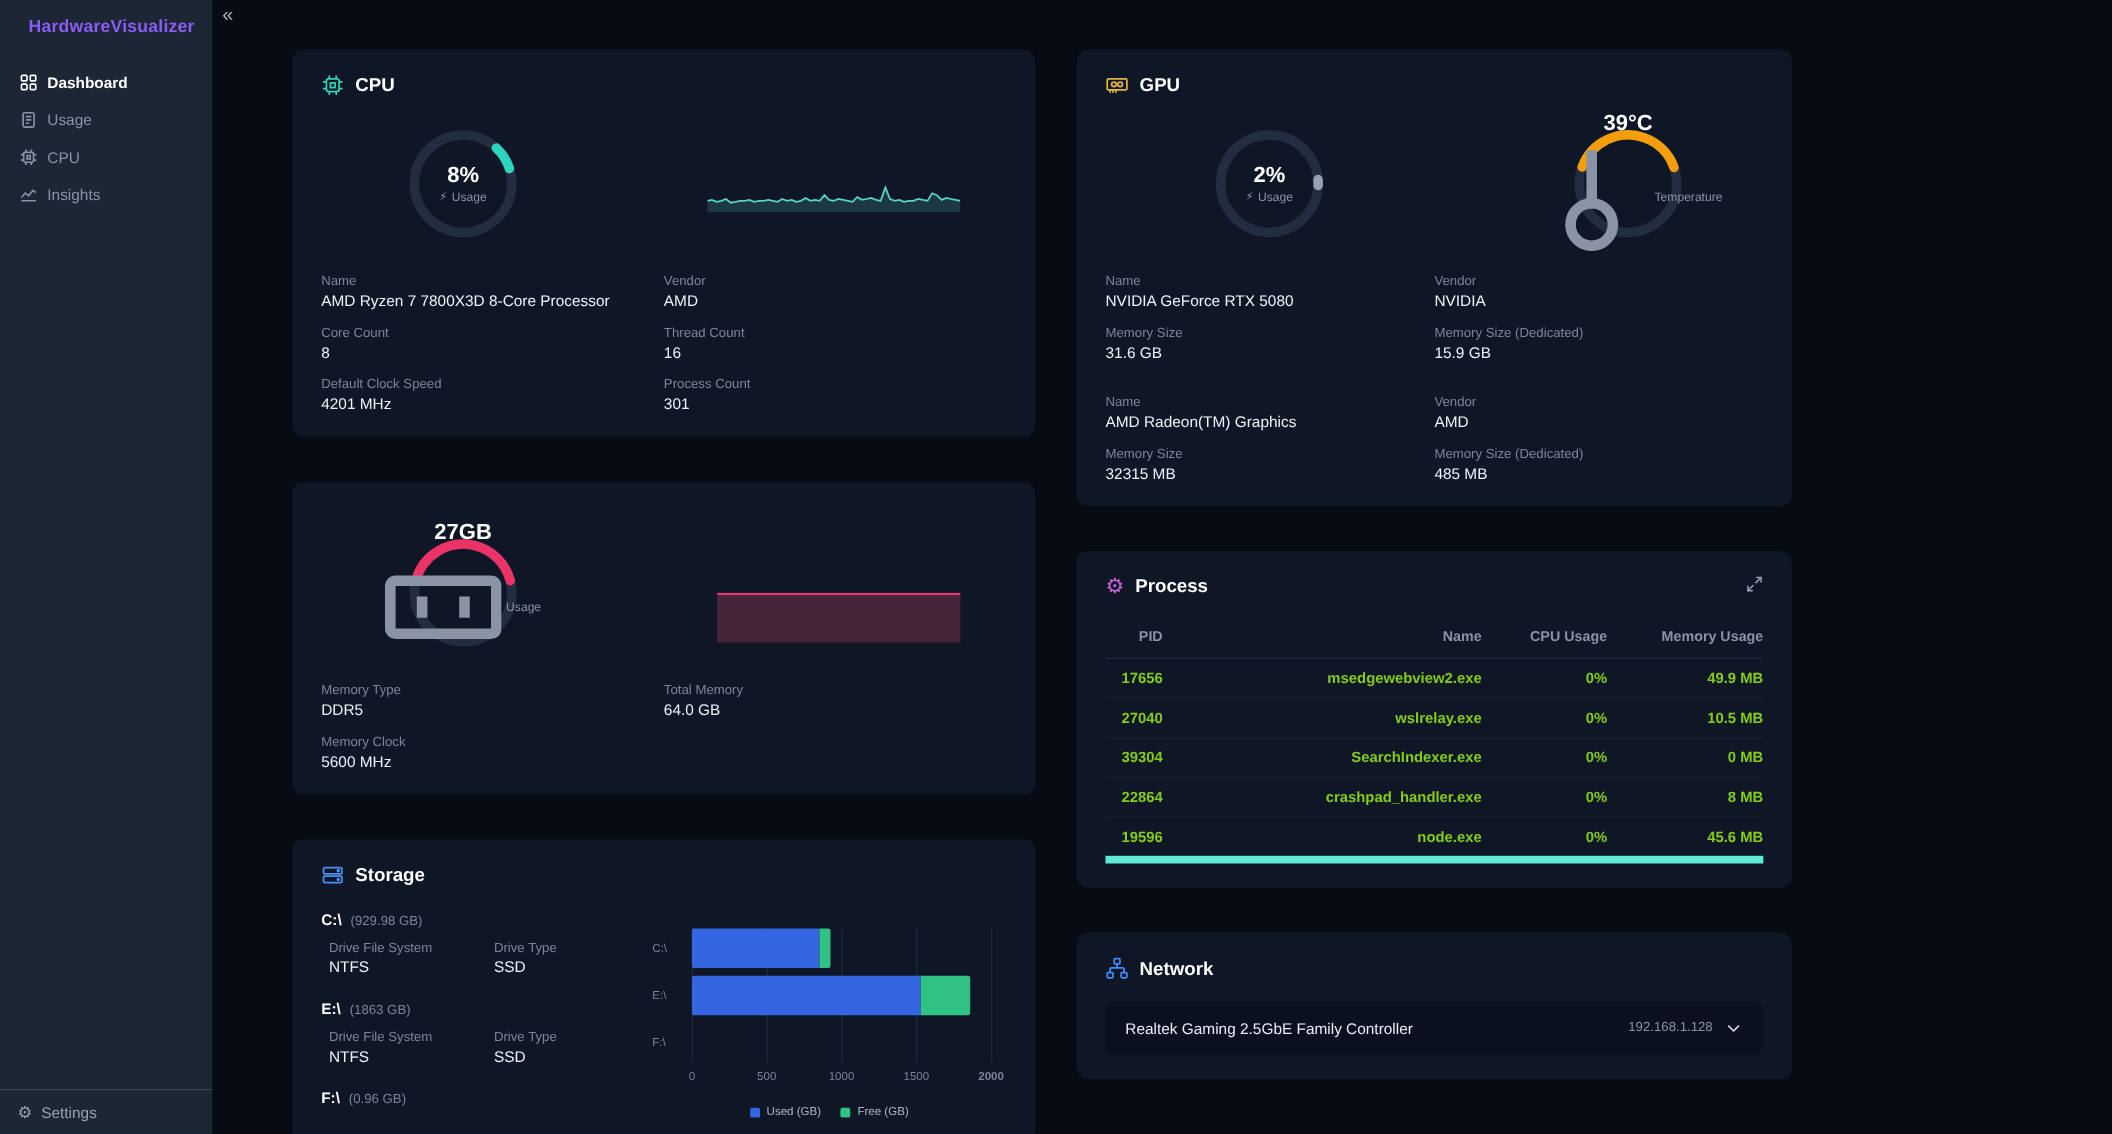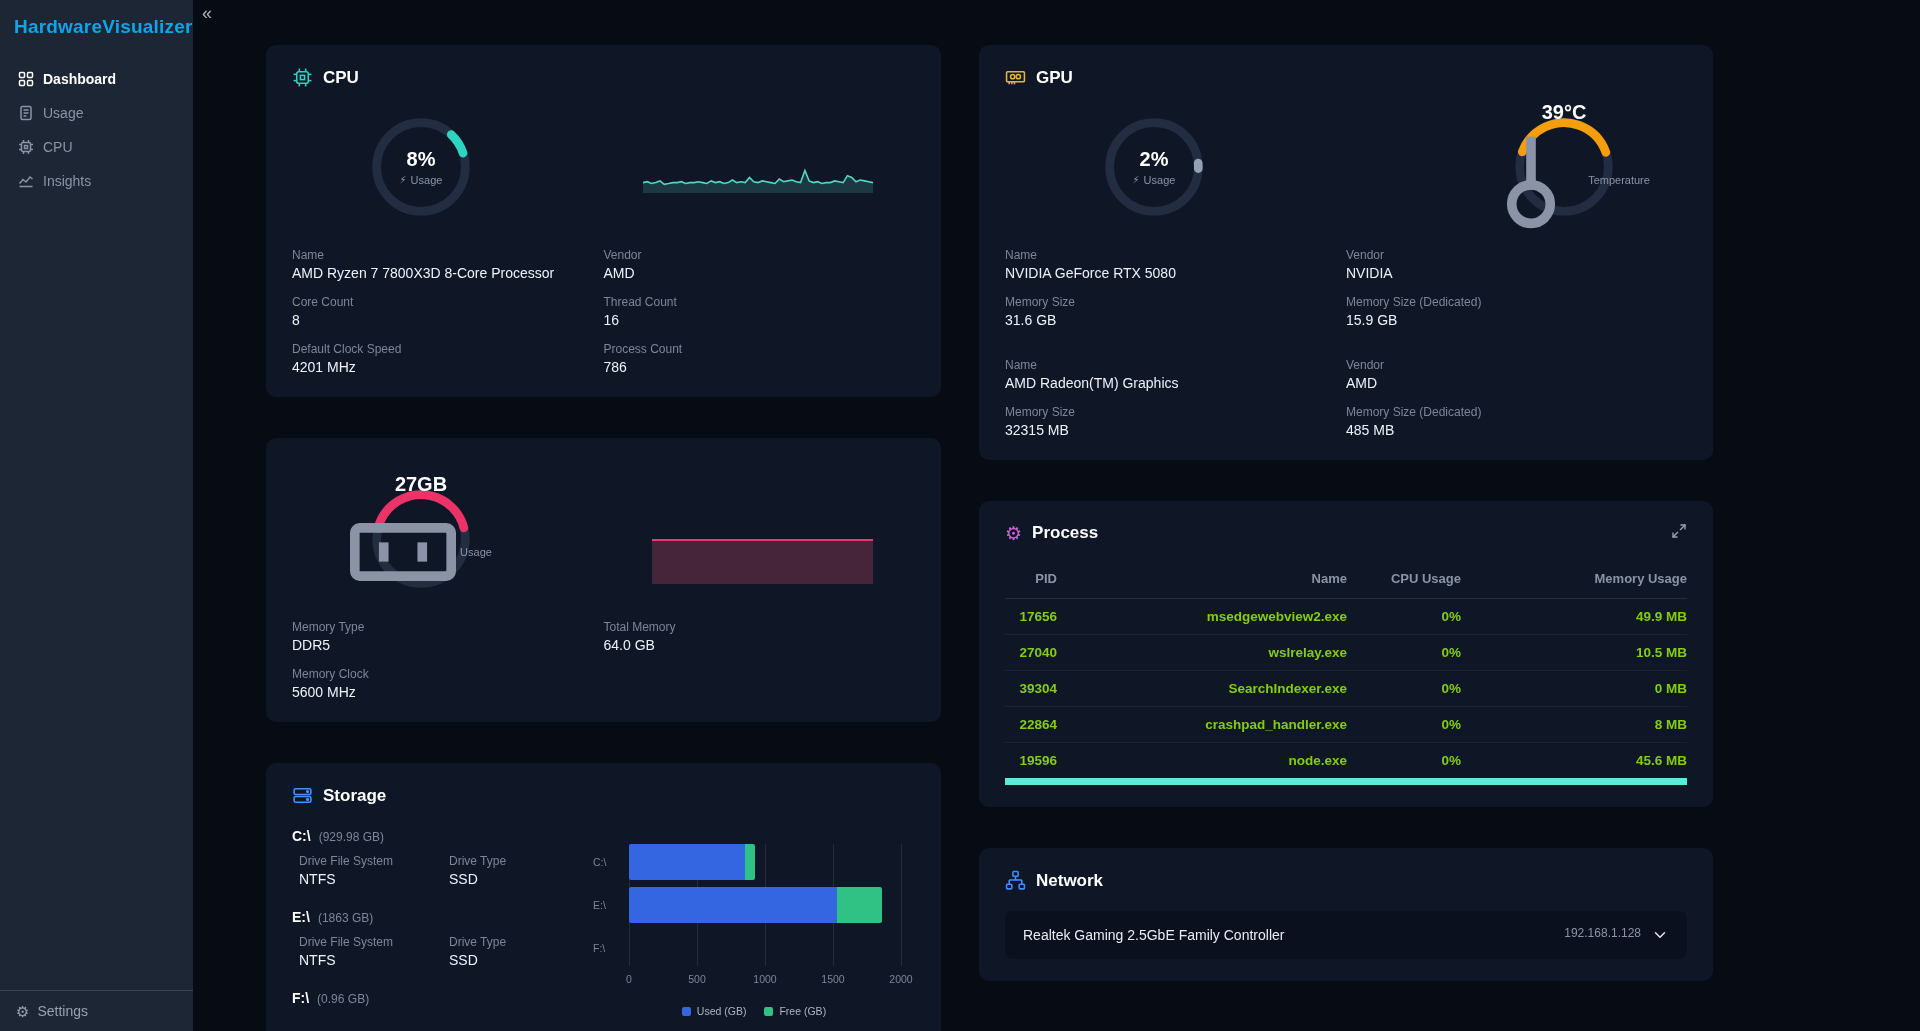--- a/index.html
+++ b/index.html
@@ -8,21 +8,21 @@
     background:#070b14;
     font-family:"Liberation Sans","DejaVu Sans",sans-serif;
     color:#e8edf5;
     display:flex;
   }
   
   .sidebar {
     width:193px; height:100%; background:#1c2634; flex:0 0 193px;
     position:relative; display:flex; flex-direction:column;
   }
-  .app-title { font-size:19px; font-weight:bold; color:#0ea5e9; padding:16px 14px 10px 14px; letter-spacing:.2px; }
+  .app-title { font-size:16px; font-weight:bold; color:#8b5cf6; padding:16px 14px 10px 26px; letter-spacing:.2px; }
   .nav { margin-top:14px; display:flex; flex-direction:column; }
   .nav-item {
     display:flex; align-items:center; gap:9px; padding:9px 18px;
     font-size:14px; color:#8a94a6; cursor:pointer;
   }
   .nav-item .nicon { width:16px; height:16px; flex:0 0 16px; }
   .nav-item.active { color:#ffffff; font-weight:bold; }
   .sidebar-footer {
     position:absolute; bottom:0; left:0; right:0;
     border-top:1px solid #3a4557; padding:12px 16px;
@@ -31,21 +31,21 @@
   .gear-glyph { font-size:15px; line-height:1; }
   
   .main { flex:1; position:relative; height:100%; }
   .collapse-btn {
     position:absolute; top:3px; left:9px; background:none; border:none;
     color:#a9b2c2; font-size:18px; cursor:pointer; font-family:inherit;
   }
   .columns { display:flex; gap:38px; padding:45px 0 0 73px; align-items:flex-start; }
   .col { display:flex; flex-direction:column; gap:41px; }
   .col-left { width:675px; }
-  .col-right { width:734px; }
+  .col-right { width:650px; }
   
   .card { background:#0f1727; border-radius:10px; padding:22px 26px; width:100%; }
   .card-header { display:flex; align-items:center; gap:10px; position:relative; }
   .card-title { font-size:17px; font-weight:bold; color:#ffffff; }
   .hicon { width:21px; height:21px; }
   .expand-btn { position:absolute; right:0; top:0; background:none; border:none; cursor:pointer; color:#9aa4b4; }
   
   .gauge { width:106px; height:106px; position:relative; flex:0 0 106px; }
   .gauge svg { width:106px; height:106px; display:block; }
   .gauge-ring { fill:none; stroke:#232d41; stroke-width:9; }
@@ -224,21 +224,21 @@
           <div>
               <div class="field-label">Thread Count</div>
               <div class="field-value">16</div>
             </div>
           <div>
               <div class="field-label">Default Clock Speed</div>
               <div class="field-value">4201 MHz</div>
             </div>
           <div>
               <div class="field-label">Process Count</div>
-              <div class="field-value">786</div>
+              <div class="field-value">301</div>
             </div>
         </div>
       </section>
 
       <section class="card">
         <div class="gauge-row ram-gauge-row">
           <div class="gauge">
             <svg viewBox="0 0 110 110">
               <circle class="gauge-ring" cx="55" cy="55" r="46"></circle>
               <circle class="gauge-arc arc-pink" cx="55" cy="55" r="46" transform="rotate(-166 55 55)" stroke-dasharray="121.4 289.0"></circle>
@@ -358,21 +358,21 @@
                       <div class="sc-free" style="width: 0.023%;"></div>
                     </div>
                   </div>
                 </div>
             </div>
             <div class="sc-ticks" id="sc-ticks">
                 <span style="left: 0%;">0</span>
                 <span style="left: 25%;">500</span>
                 <span style="left: 50%;">1000</span>
                 <span style="left: 75%;">1500</span>
-                <span style="left: 100%;">2000</span>
+                <span style="left: 100%; font-weight: bold;">2000</span>
               </div>
             <div class="sc-legend">
               <span class="legend-item">
                   <span class="swatch" style="background:#3566e1"></span>
                   <span>Used (GB)</span>
                 </span>
               <span class="legend-item">
                   <span class="swatch" style="background:#30c184"></span>
                   <span>Free (GB)</span>
                 </span>

